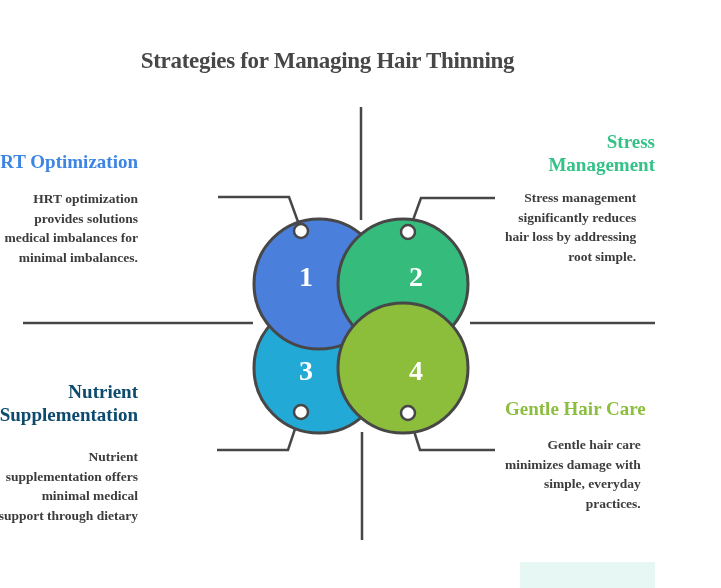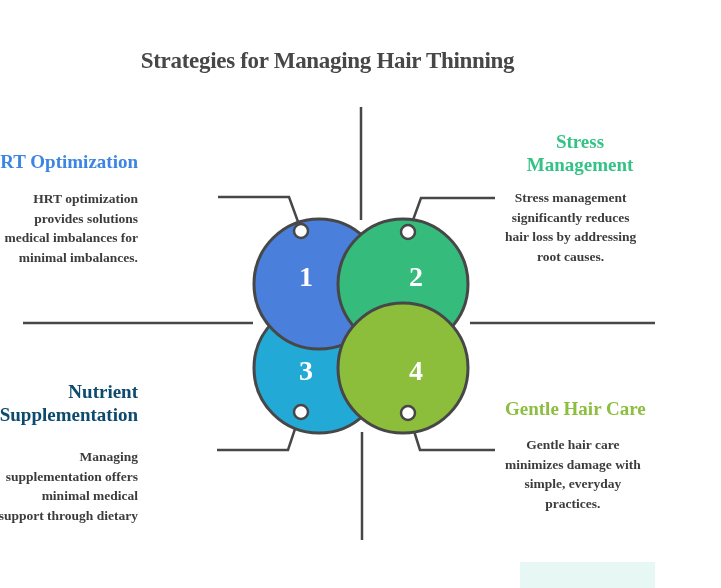--- a/index.html
+++ b/index.html
@@ -13,21 +13,21 @@
   }
   svg.diagram{position:absolute;left:0;top:0;}
   .num{
     position:absolute;width:50px;height:34px;line-height:34px;text-align:center;
     font-size:28px;font-weight:bold;color:#ffffff;
   }
   .heading{position:absolute;font-size:19px;font-weight:bold;line-height:23px;}
   .desc{position:absolute;font-size:13.5px;font-weight:bold;color:#3c3c3c;}
   .desc .line{line-height:19.5px;white-space:nowrap;}
   .align-r{text-align:right;margin-top:8px;}
-  .align-l{text-align:center;}
+  .align-l{text-align:right;}
   .hq1{color:#3d85e4;}
   .hq2{color:#35c287;}
   .hq3{color:#0c4a6e;}
   .hq4{color:#8cbe3f;}
   .nowrap{white-space:nowrap;}
   .watermark{
     position:absolute;right:0;bottom:0;width:135px;height:26px;
     background:rgba(61,190,164,0.12);
   }
 </style>
@@ -72,26 +72,26 @@
     <div class="line">provides solutions</div>
     <div class="line">medical imbalances for</div>
     <div class="line">minimal imbalances.</div>
   </div>
 
   <div class="heading hq2 align-l" style="left:505px;top:130px;width:150px;">Stress Management</div>
   <div class="desc align-l" style="left:505px;top:188px;">
     <div class="line">Stress management</div>
     <div class="line">significantly reduces</div>
     <div class="line">hair loss by addressing</div>
-    <div class="line">root causes.</div>
+    <div class="line">root simple.</div>
   </div>
 
   <div class="heading hq3 align-r" style="right:517px;top:372px;width:170px;">Nutrient Supplementation</div>
   <div class="desc align-r" style="right:517px;top:439px;">
-    <div class="line">Managing</div>
+    <div class="line">Nutrient</div>
     <div class="line">supplementation offers</div>
     <div class="line">minimal medical</div>
     <div class="line">support through dietary</div>
   </div>
 
   <div class="heading hq4 align-l nowrap" style="left:505px;top:397px;">Gentle Hair Care</div>
   <div class="desc align-l" style="left:505px;top:435px;">
     <div class="line">Gentle hair care</div>
     <div class="line">minimizes damage with</div>
     <div class="line">simple, everyday</div>

